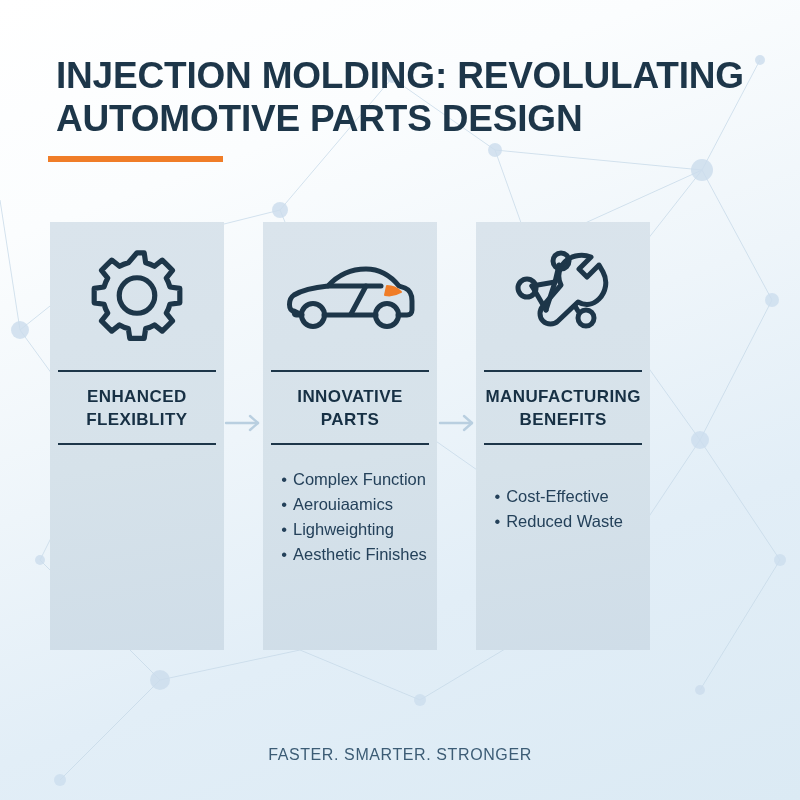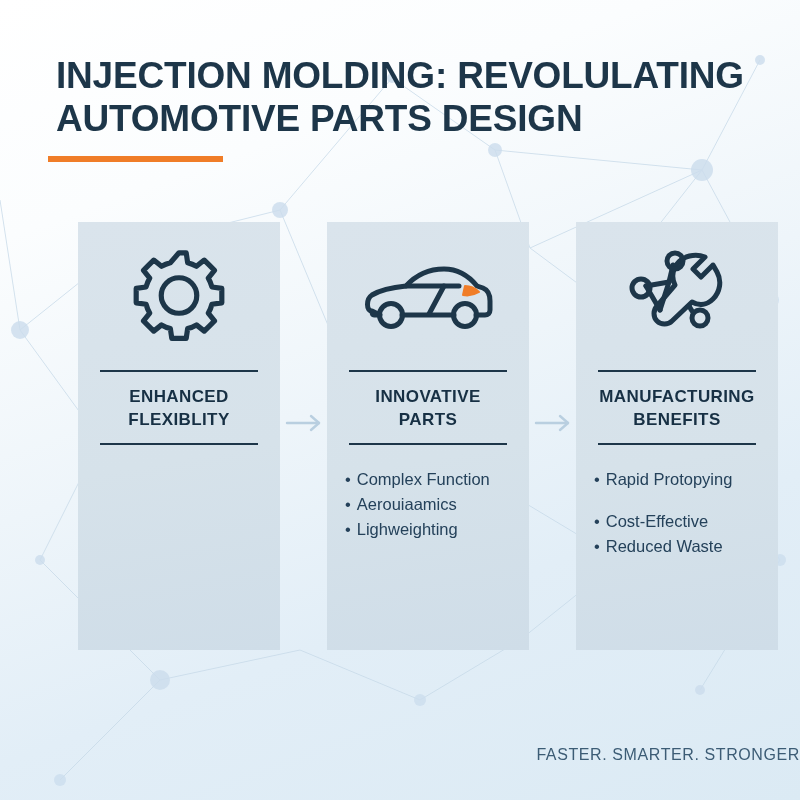--- a/index.html
+++ b/index.html
@@ -53,26 +53,25 @@
     margin-top: 16px;
     width: 175px;
     height: 6px;
     background: #f07d28;
   }
   
   #cards {
     position: absolute;
     left: 50px;
     top: 222px;
-    width: 700px;
+    width: 600px;
     height: 428px;
     display: flex;
     align-items: stretch;
     justify-content: space-between;
-    margin-left: 28px;
   }
   .card {
     position: relative;
     width: 202px;
     background: linear-gradient(170deg, #dae4ec 0%, #d6e2ea 55%, #cfdde8 100%);
     display: flex;
     flex-direction: column;
     align-items: center;
     padding: 0;
     box-sizing: border-box;
@@ -129,21 +128,21 @@
     justify-content: center;
     padding-top: 192px;
     box-sizing: border-box;
   }
   
   #footer-tagline {
     position: absolute;
     left: 0;
     top: 746px;
     width: 800px;
-    text-align: right;
+    text-align: center;
     color: #3c5c75;
     font-size: 16px;
     letter-spacing: 0.6px;
   }
 </style>
 </head>
 <body>
 
 <div id="poster">
 
@@ -255,20 +254,21 @@
         </svg>
       </div>
       <div class="rule"></div>
       <h2 class="card-title">INNOVATIVE
 PARTS</h2>
       <div class="rule"></div>
       <div class="card-body">
         <div class="bullet"><span class="dot">•</span><span>Complex Function</span></div>
         <div class="bullet"><span class="dot">•</span><span>Aerouiaamics</span></div>
         <div class="bullet"><span class="dot">•</span><span>Lighweighting</span></div>
+        <div class="bullet"><span class="dot">•</span><span>Aesthetic Finishes</span></div>
       </div>
     </div>
 
     <div class="arrow">
       <svg width="38" height="18" viewBox="0 0 38 18" xmlns="http://www.w3.org/2000/svg">
         <g fill="none" stroke="#b9cfe0" stroke-width="2.4" stroke-linecap="round" stroke-linejoin="round">
           <line x1="2" y1="9" x2="34" y2="9"></line>
           <polyline points="26,2 34,9 26,16"></polyline>
         </g>
       </svg>
@@ -295,21 +295,20 @@
             <circle cx="14" cy="40" r="9"></circle>
             <circle cx="48" cy="13" r="8"></circle>
           </g>
         </svg>
       </div>
       <div class="rule"></div>
       <h2 class="card-title">MANUFACTURING
 BENEFITS</h2>
       <div class="rule"></div>
       <div class="card-body">
-        <div class="bullet"><span class="dot">•</span><span>Rapid Protopying</span></div>
         <div class="bullet gap-before"><span class="dot">•</span><span>Cost-Effective</span></div>
         <div class="bullet"><span class="dot">•</span><span>Reduced Waste</span></div>
       </div>
     </div>
 
   </div>
 
   <div id="footer-tagline">FASTER. SMARTER. STRONGER</div>
 
 </div>

